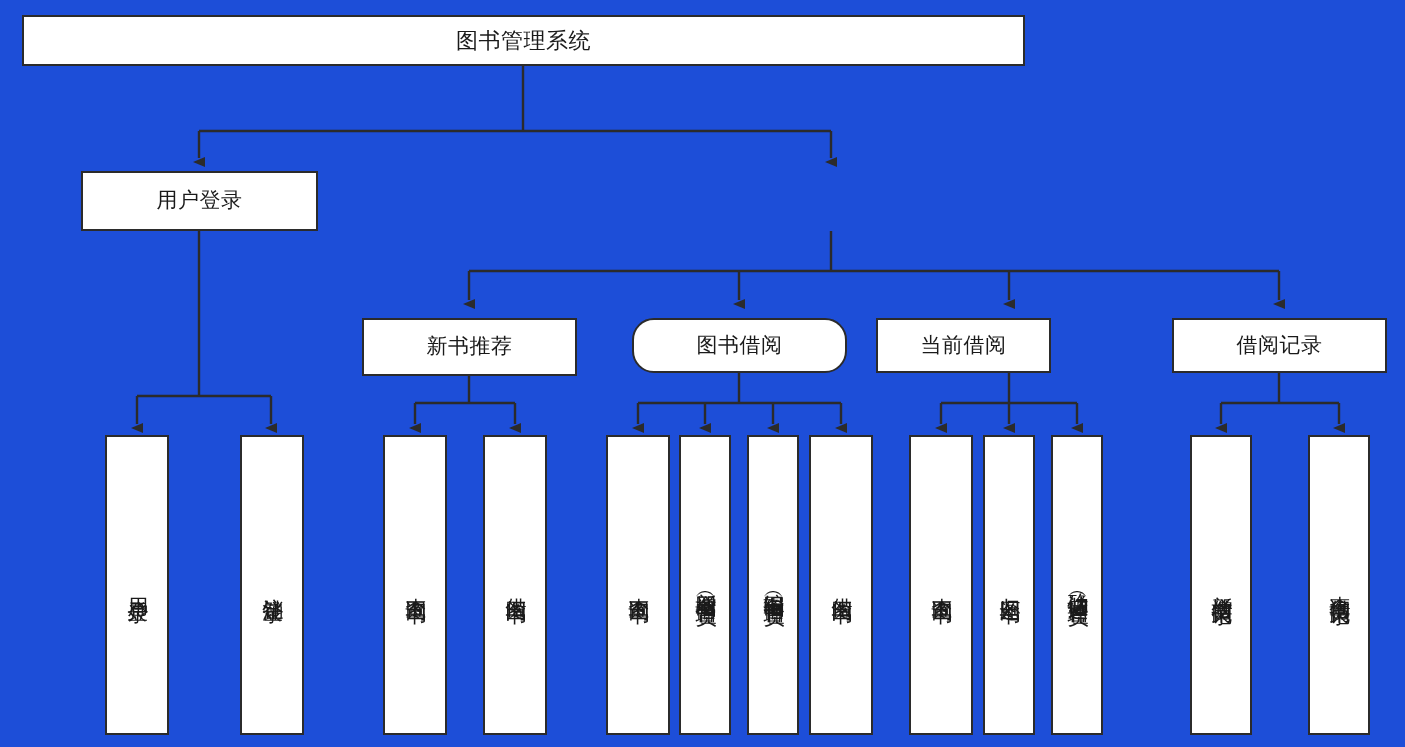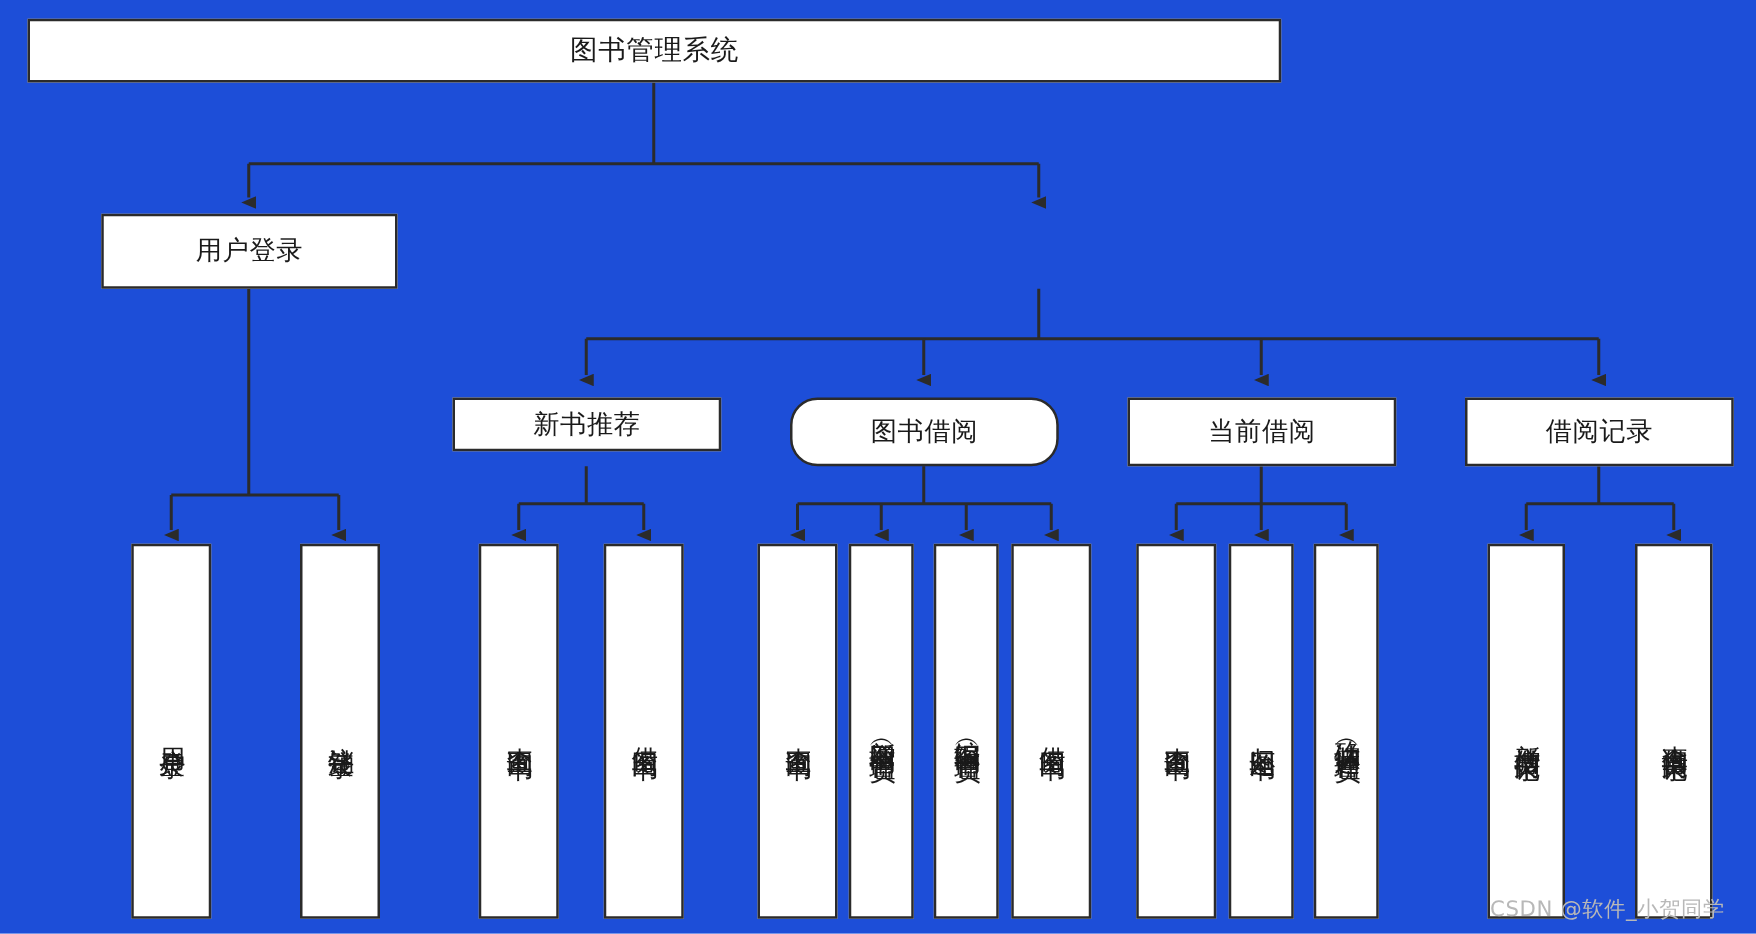--- a/index.html
+++ b/index.html
@@ -120,23 +120,23 @@
       <path d="M1221,403 L1339,403"></path>
       <path d="M1221,403 L1221,424" marker-end="url(#arrow)"></path>
       <path d="M1339,403 L1339,424" marker-end="url(#arrow)"></path>
     </g>
   </svg>
 
   <div class="node h root" style="left:22px; top:15px; width:1003px; height:51px;">图书管理系统</div>
 
   <div class="node h" style="left:81px; top:171px; width:237px; height:60px;">用户登录</div>
 
-  <div class="node h" style="left:362px; top:318px; width:215px; height:43px;">新书推荐</div>
+  <div class="node h" style="left:362px; top:318px; width:215px; height:58px;">新书推荐</div>
   <div class="node h" style="left:632px; top:318px; width:215px; height:55px;border-radius:22px;">图书借阅</div>
-  <div class="node h" style="left:902px; top:318px; width:215px; height:55px;">当前借阅</div>
+  <div class="node h" style="left:876px; top:318px; width:175px; height:55px;">当前借阅</div>
   <div class="node h" style="left:1172px; top:318px; width:215px; height:55px;">借阅记录</div>
 
   <div class="node v" style="left:105px; top:435px; width:64px; height:300px;">
     <span class="vtxt">用户登录</span>
   </div>
   <div class="node v" style="left:240px; top:435px; width:64px; height:300px;">
     <span class="vtxt">注销登录</span>
   </div>
 
   <div class="node v" style="left:383px; top:435px; width:64px; height:300px;">
@@ -169,15 +169,14 @@
     <span class="vtxt">确认归还（管理员）</span>
   </div>
 
   <div class="node v" style="left:1190px; top:435px; width:62px; height:300px;">
     <span class="vtxt">新增借阅记录</span>
   </div>
   <div class="node v" style="left:1308px; top:435px; width:62px; height:300px;">
     <span class="vtxt">查询借阅记录</span>
   </div>
 
-  <div class="watermark" style="left:1192px; top:716px;">CSDN @软件_小贺同学</div>
 
 </div>
 
 </body></html>

